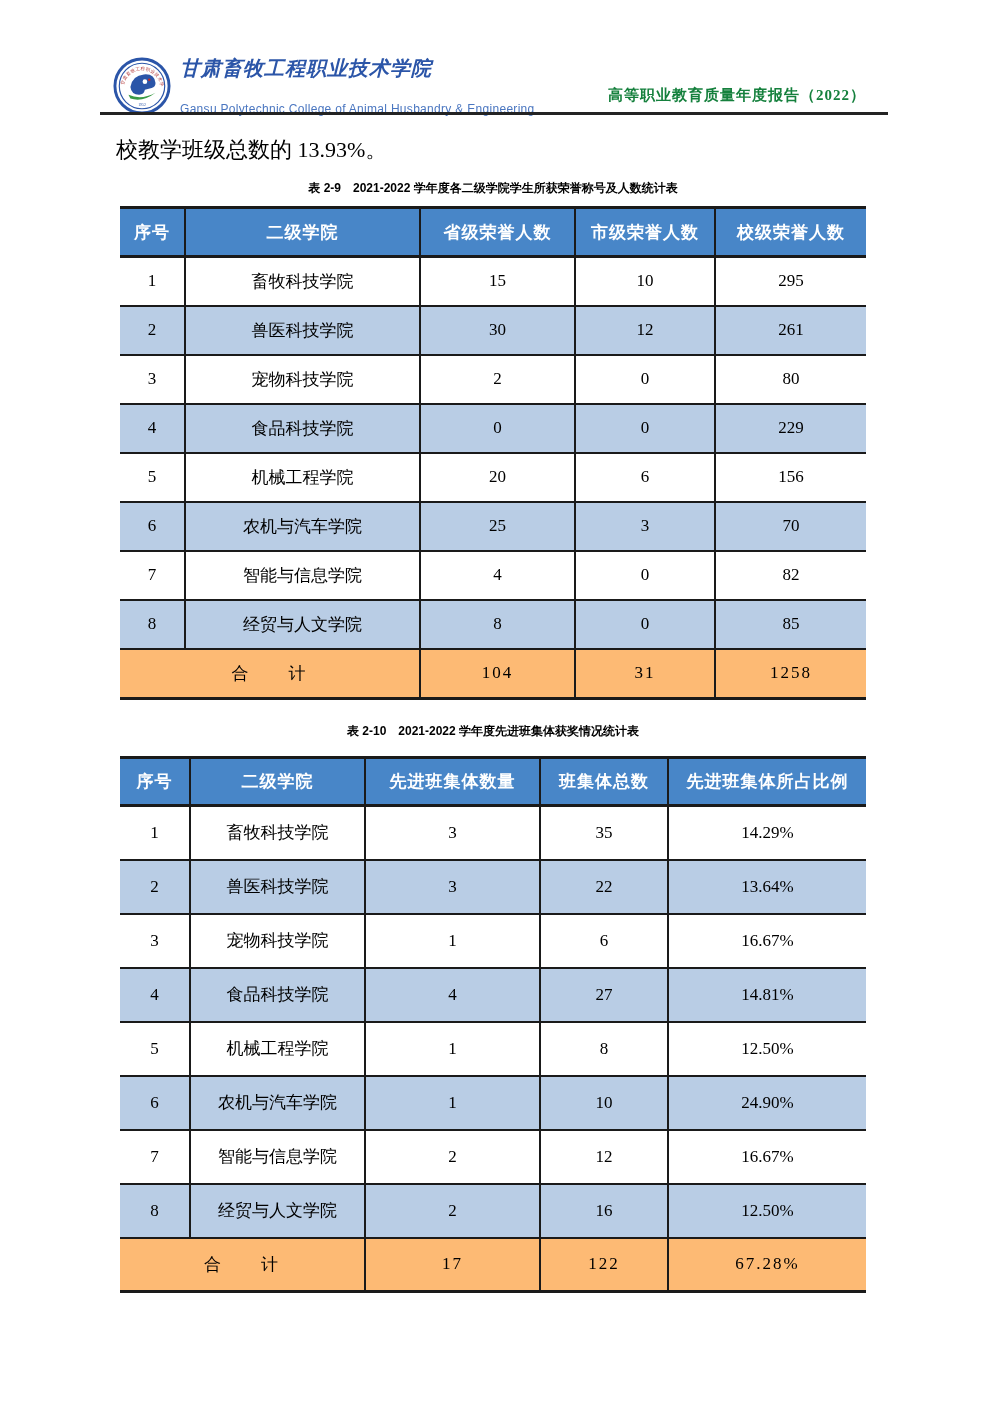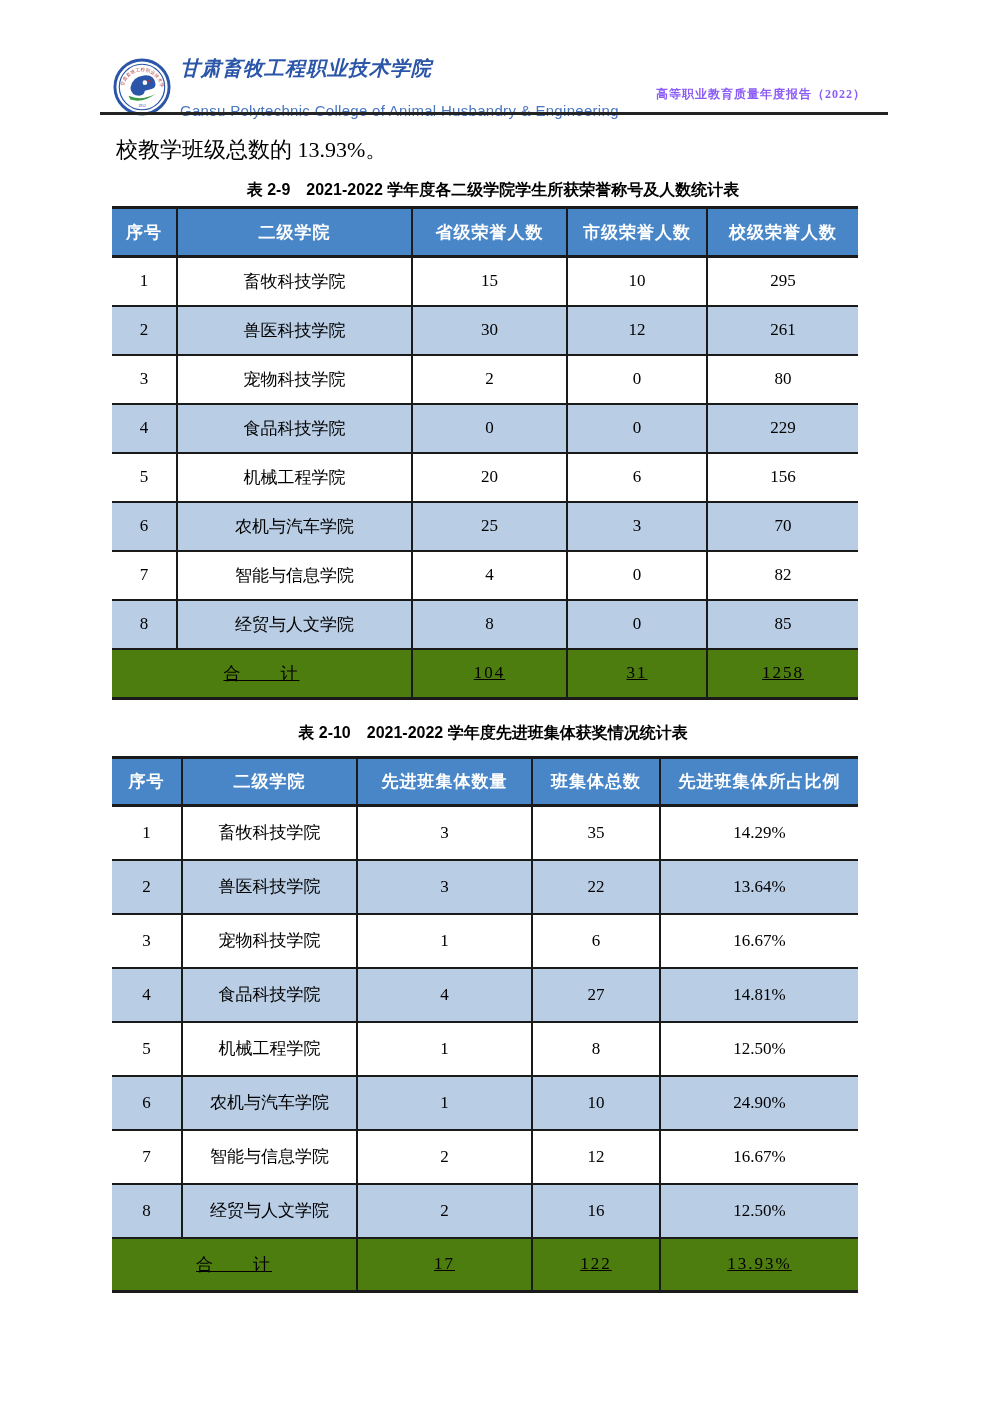--- a/index.html
+++ b/index.html
@@ -22,42 +22,42 @@
   .brand{position:absolute;left:113px;top:55px;display:flex;align-items:center;gap:9px;}
   .emblem{width:58px;height:58px;display:block;}
   .names{display:flex;flex-direction:column;}
   .name-zh{
     font-size:20px;font-weight:700;font-style:italic;
     letter-spacing:1px;color:var(--brand);
     font-family:"Liberation Serif","DejaVu Serif",serif;
     white-space:nowrap;
   }
   .name-en{
-    margin-top:20px;font-size:15px;letter-spacing:0.3px;color:#4a76c0;
+    margin-top:20px;font-size:12px;letter-spacing:0.3px;color:#4a76c0;
     font-family:"Liberation Sans","DejaVu Sans",sans-serif;
     white-space:nowrap;
   }
   .report-title{
     position:absolute;right:134px;top:86px;
-    font-size:12px;font-weight:600;color:#8b5cf6;
+    font-size:15px;font-weight:600;color:#15803d;
     letter-spacing:1px;white-space:nowrap;
   }
   .rule{position:absolute;left:100px;top:112px;width:788px;height:3px;background:#232323;}
   
   .lead{position:absolute;left:100px;top:119px;margin:16px;font-size:22px;line-height:30px;}
   .tbl-caption{
     position:absolute;left:120px;width:746px;text-align:center;
     font-family:"Liberation Sans","DejaVu Sans",sans-serif;
-    font-weight:700;font-size:16px;white-space:nowrap;
+    font-weight:700;font-size:12px;white-space:nowrap;
   }
   .cap-1{top:180px;}
   .cap-2{top:723px;}
   
   table.tbl{
-    position:absolute;left:112px;width:746px;
+    position:absolute;left:120px;width:746px;
     border-collapse:collapse;table-layout:fixed;
   }
   .t1{top:206px;}
   .t2{top:756px;}
   .tbl th,.tbl td{
     border:2px solid var(--line);
     text-align:center;vertical-align:middle;
     padding:0 4px;overflow:hidden;
   }
   .tbl th{
@@ -67,21 +67,21 @@
   }
   .tbl td{font-size:17px;background:#ffffff;}
   .tbl th:first-child,.tbl td:first-child{border-left:0;}
   .tbl th:last-child,.tbl td:last-child{border-right:0;}
   .tbl tr:last-child td{border-bottom-width:3px;}
   .tbl tr.alt td{background:var(--band-bg);}
   .t1 tr{height:49px;}
   .t1 tr.total-row{height:50px;}
   .t2 tr{height:54px;}
   .t2 tr.hdr{height:48px;}
-  tr.total-row td{background:#4d7c0f;letter-spacing:2px;text-decoration:underline;}
+  tr.total-row td{background:#fdba74;letter-spacing:2px;}
   
   .page-footer{
     position:absolute;left:0;top:1300px;width:1000px;
     text-align:center;font-size:15px;letter-spacing:1px;
   }
 </style>
 </head>
 <body>
 
 <div class="page">
@@ -269,19 +269,19 @@
           <td>8</td>
           <td>经贸与人文学院</td>
           <td>2</td>
           <td>16</td>
           <td>12.50%</td>
         </tr>
       <tr class="total-row">
         <td colspan="2">合　　计</td>
         <td>17</td>
         <td>122</td>
-        <td>13.93%</td>
+        <td>67.28%</td>
       </tr>
     </tbody>
   </table>
 
 
 </div>
 
 </body></html>

